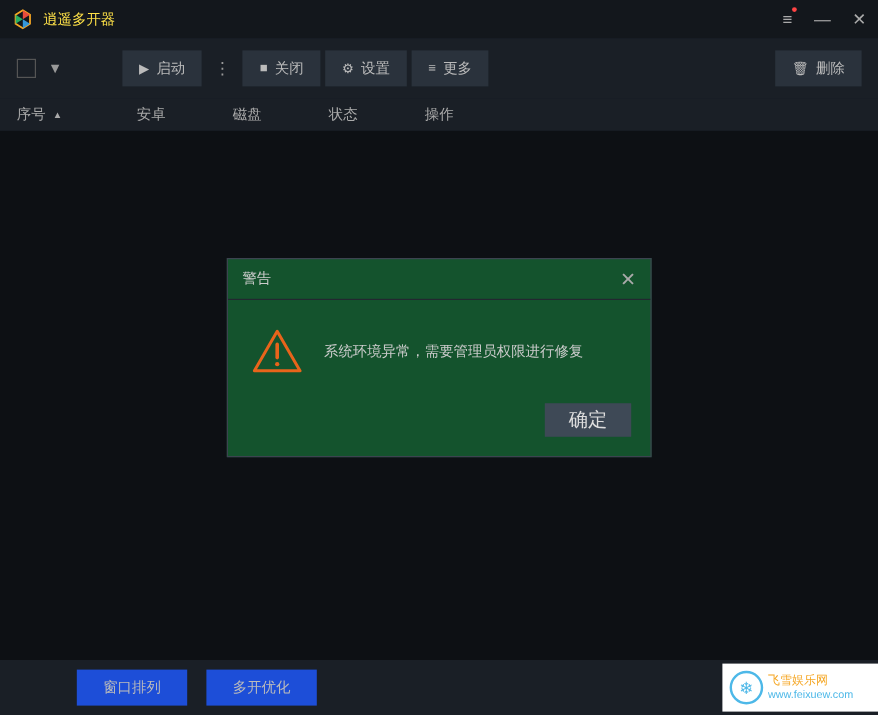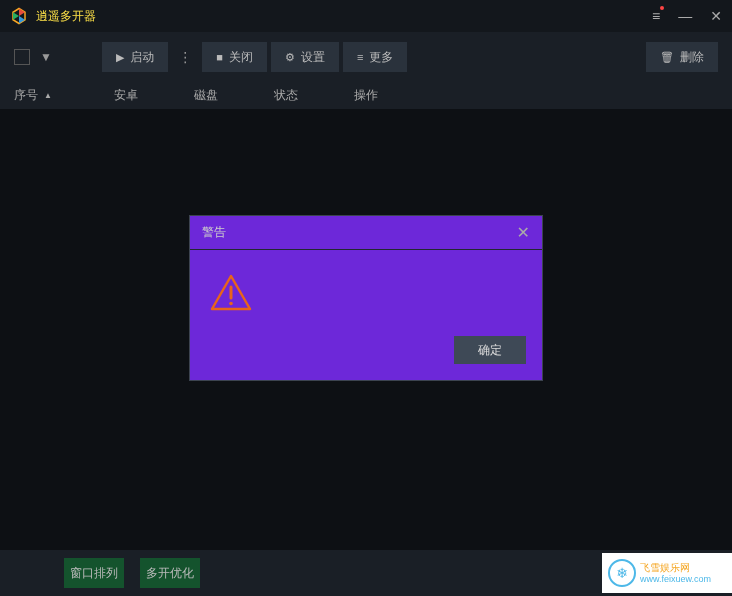--- a/index.html
+++ b/index.html
@@ -29,38 +29,38 @@
     .th-name { width: 140px; }
     .th-android { width: 80px; }
     .th-disk { width: 80px; }
     .th-status { width: 80px; }
     .th-action { width: 80px; }
     .sort-arrow { font-size: 8px; }
     
     .content { position: absolute; top: 110px; bottom: 46px; left: 0; right: 0; background: #0d1014; }
     
     .bottombar { position: absolute; bottom: 0; left: 0; right: 0; height: 46px; background: #1a1f26; display: flex; align-items: center; padding: 0 14px; gap: 10px; }
-    .bbtn { height: 30px; padding: 0 6px; background: #14532d; border: none; color: #bbb; font-size: 12px; cursor: pointer; margin-left: 50px; }
+    .bbtn { height: 30px; padding: 0 22px; background: #1d4ed8; border: none; color: #bbb; font-size: 12px; cursor: pointer; margin-left: 50px; }
     .bbtn + .bbtn { margin-left: 6px; }
     .bottom-right { position: absolute; right: 0; bottom: 0; height: 46px; display: flex; align-items: center; }
     .brand-logo { width: 130px; height: 40px; background: #fff; display: flex; align-items: center; padding: 0 6px; gap: 4px; }
     .brand-circle { width: 28px; height: 28px; border: 2px solid #4db8e8; border-radius: 50%; display: flex; align-items: center; justify-content: center; color: #4db8e8; font-size: 14px; }
     .brand-text { font-size: 10px; color: #f5a623; line-height: 12px; }
     .brand-url { font-size: 9px; color: #4db8e8; }
     
     .modal-overlay { position: absolute; inset: 0; display: flex; align-items: center; justify-content: center; }
-    .modal { width: 354px; background: #6d28d9; border: 1px solid #3c4450; }
+    .modal { width: 354px; background: #14532d; border: 1px solid #3c4450; }
     .modal-header { height: 34px; display: flex; align-items: center; justify-content: space-between; padding: 0 12px; border-bottom: 1px solid #222830; }
     .modal-title { font-size: 12px; color: #ccc; }
     .modal-close { color: #aaa; font-size: 16px; cursor: pointer; }
     .modal-body { padding: 24px 20px 16px; display: flex; align-items: center; gap: 18px; }
     .warn-icon { flex-shrink: 0; }
     .modal-msg { font-size: 12px; color: #ccc; line-height: 18px; }
     .modal-footer { padding: 8px 16px 16px; display: flex; justify-content: flex-end; }
-    .modal-ok { width: 72px; height: 28px; background: #3e4956; border: none; color: #ddd; font-size: 12px; cursor: pointer; }
+    .modal-ok { width: 72px; height: 28px; background: #3e4956; border: none; color: #ddd; font-size: 16px; cursor: pointer; }
   </style>
 </head>
 <body>
 
 <div class="titlebar">
   <div class="titlebar-left">
     <svg class="logo" viewBox="0 0 24 24">
       <path d="M12 2 L20 7 L20 17 L12 22 L4 17 L4 7 Z" fill="none" stroke="#f5a623" stroke-width="2"></path>
       <path d="M12 2 L20 7 L12 12 Z" fill="#e74c3c"></path>
       <path d="M4 7 L12 12 L4 17 Z" fill="#27ae60"></path>
@@ -138,18 +138,19 @@
     <div class="modal-header">
       <span class="modal-title">警告</span>
       <span class="modal-close">✕</span>
     </div>
     <div class="modal-body">
       <svg class="warn-icon" width="42" height="38" viewBox="0 0 42 38">
         <path d="M21 2 L40 35 L2 35 Z" fill="none" stroke="#e8641b" stroke-width="2.5" stroke-linejoin="round"></path>
         <line x1="21" y1="13" x2="21" y2="24" stroke="#e8641b" stroke-width="3" stroke-linecap="round"></line>
         <circle cx="21" cy="29.5" r="1.8" fill="#e8641b"></circle>
       </svg>
+      <div class="modal-msg">系统环境异常，需要管理员权限进行修复</div>
     </div>
     <div class="modal-footer">
       <button class="modal-ok">确定</button>
     </div>
   </div>
 </div>
 
 </body></html>

